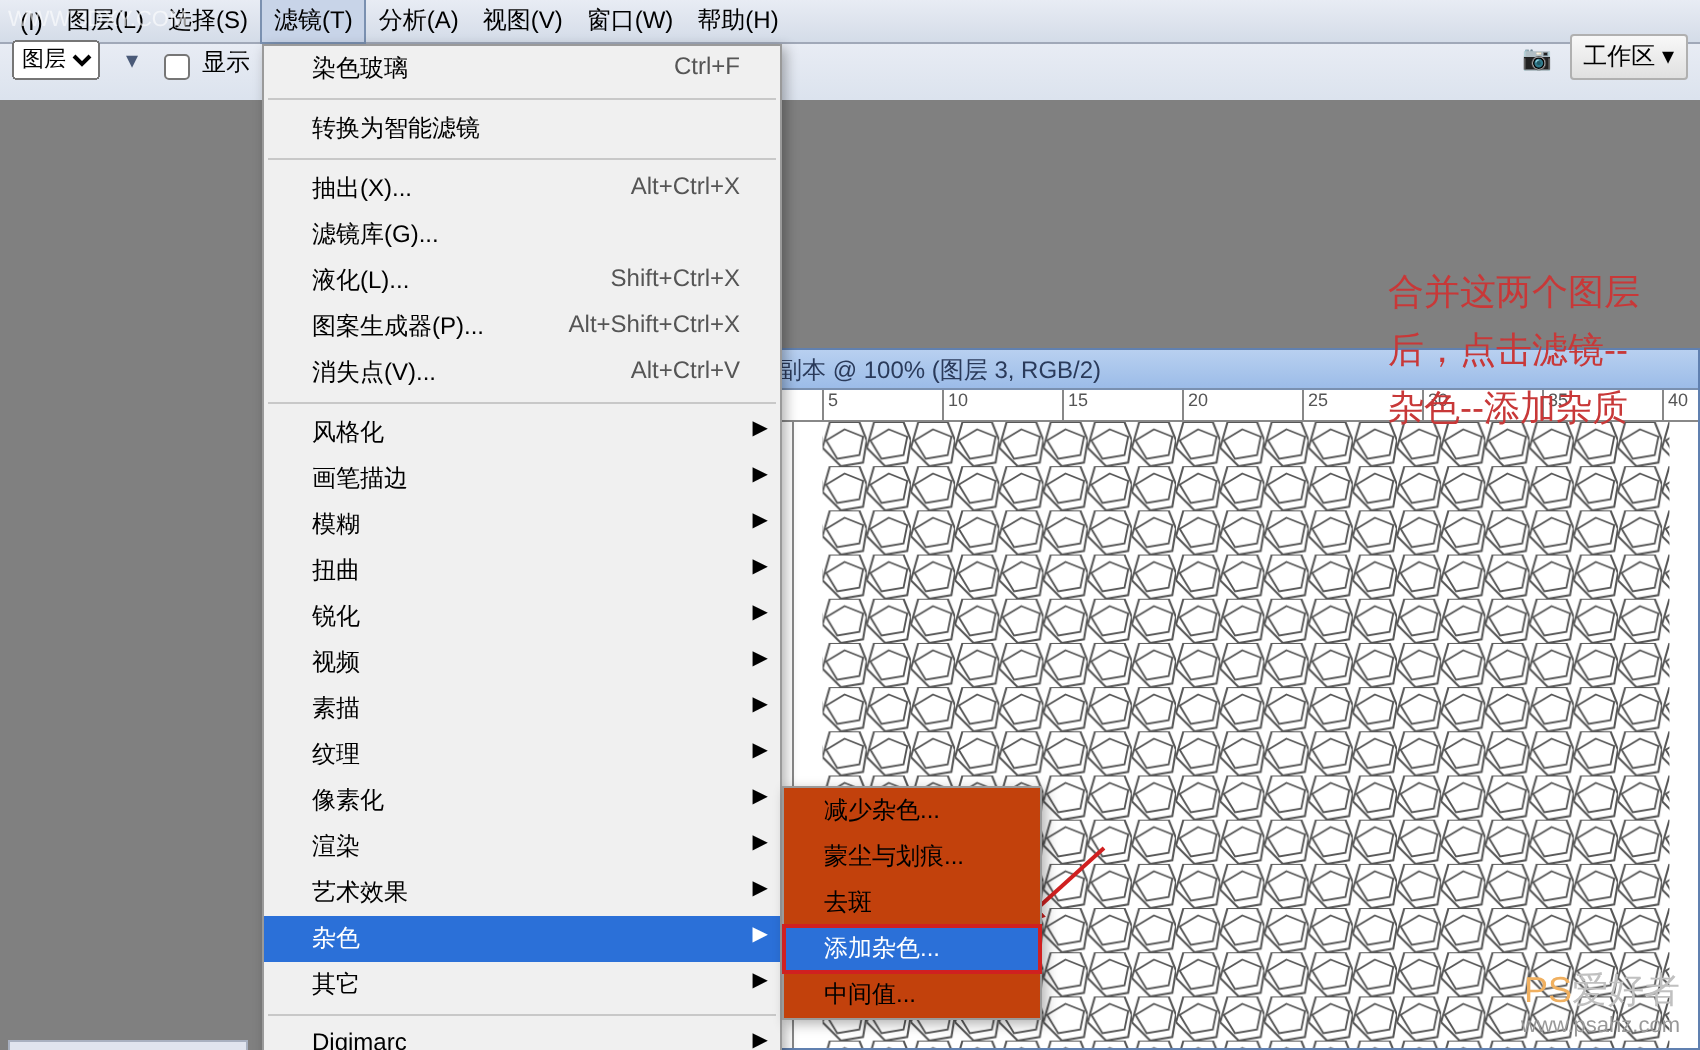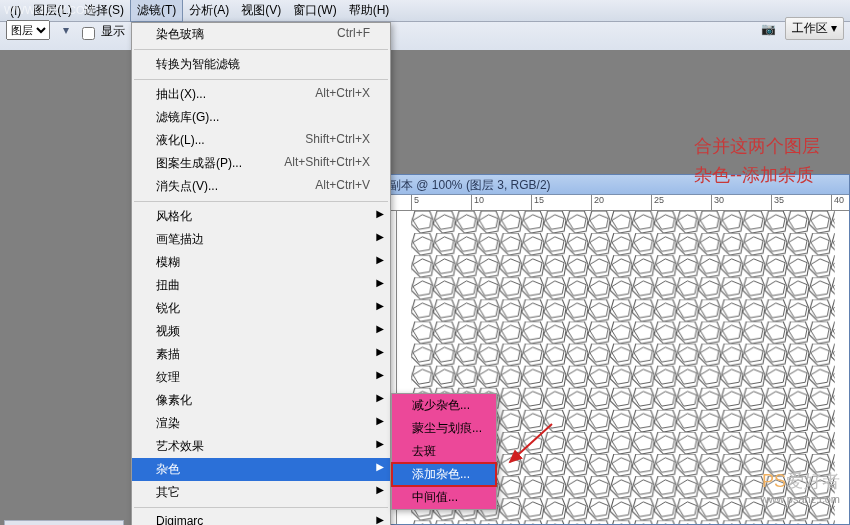--- a/index.html
+++ b/index.html
@@ -13,34 +13,34 @@
 .toolbar-icon { width: 20px; height: 20px; display: flex; align-items: center; justify-content: center; color: #4a5a78; }
 .toolbar-right { margin-left: auto; display: flex; gap: 6px; align-items: center; }
 .toolbar-btn { padding: 2px 6px; background: linear-gradient(#f8f8f8,#e0e0e0); border: 1px solid #b0b0b0; border-radius: 2px; font-size: 12px; cursor: pointer; }
 .watermark-tl { position: absolute; top: 4px; left: 4px; color: rgba(255,255,255,0.6); font-size: 11px; z-index: 200; font-family: Arial; pointer-events: none; }
 .dropdown { position: absolute; top: 22px; left: 131px; width: 260px; background: #f0f0f0; border: 1px solid #9a9a9a; box-shadow: 2px 2px 6px rgba(0,0,0,0.3); z-index: 100; font-size: 12px; }
 .dropdown-item { display: flex; padding: 3px 20px 3px 24px; cursor: pointer; position: relative; }
 .dropdown-item.highlighted { background: #2b70d8; color: #fff; }
 .dropdown-item .shortcut { margin-left: auto; color: #555; }
 .dropdown-item .sub-arrow { position: absolute; right: 6px; font-size: 10px; }
 .dropdown-sep { height: 1px; background: #c8c8c8; margin: 3px 2px; }
-.submenu { position: absolute; top: 393px; left: 391px; width: 106px; background: #ec4899; border: 1px solid #9a9a9a; box-shadow: 2px 2px 6px rgba(0,0,0,0.3); z-index: 101; font-size: 12px; }
+.submenu { position: absolute; top: 393px; left: 391px; width: 130px; background: #c2410c; border: 1px solid #9a9a9a; box-shadow: 2px 2px 6px rgba(0,0,0,0.3); z-index: 101; font-size: 12px; }
 .submenu .dropdown-item { padding: 3px 12px 3px 20px; }
 .submenu .boxed { outline: 2px solid #d02020; outline-offset: -1px; }
 .canvas-area { position: absolute; top: 50px; left: 0; right: 0; bottom: 0; background: #808080; }
 .doc-window { position: absolute; top: 124px; left: 380px; right: 0; bottom: 0; background: #fff; border: 1px solid #6080b0; }
 .doc-title { background: linear-gradient(#b8d0f0, #9cbce8); height: 20px; font-size: 12px; padding: 2px 8px; color: #2a3a5a; border-bottom: 1px solid #7a90b0; }
 .ruler-h { height: 16px; background: #fff; border-bottom: 1px solid #888; position: relative; font-size: 9px; color: #555; overflow: hidden; }
 .ruler-h .tick { position: absolute; top: 0; border-left: 1px solid #888; height: 16px; padding-left: 2px; }
 .canvas-content { position: absolute; top: 36px; left: 16px; right: 0; bottom: 0; background: #fff; overflow: hidden; }
 .ruler-v { position: absolute; top: 36px; left: 0; width: 16px; bottom: 0; background: #fff; border-right: 1px solid #888; }
 .cells { width: 100%; height: 100%; }
 .annotation { position: absolute; top: 82px; right: 30px; color: #c83838; font-size: 18px; line-height: 1.6; font-family: SimSun; z-index: 50; }
 .arrow-svg { position: absolute; top: 414px; left: 502px; z-index: 90; pointer-events: none; }
-.watermark-br { position: absolute; bottom: 20px; right: 10px; z-index: 60; font-size: 11px; color: #999; text-align: right; font-family: Arial; }
+.watermark-br { position: absolute; bottom: 6px; right: 10px; z-index: 60; font-size: 11px; color: #999; text-align: right; font-family: Arial; }
 .watermark-br .brand { font-size: 18px; color: #c0c0c0; }
 .watermark-br .brand .orange { color: #f0b060; }
 .layers-hint { position: absolute; top: 470px; left: 4px; width: 120px; height: 50px; background: #e0e4ee; border: 1px solid #a8b0c0; z-index: 10; }
 </style>
 </head>
 <body>
 
 <div class="watermark-tl">WWW.3DXY.COM</div>
 
 <div class="menubar">
@@ -65,20 +65,21 @@
   <span class="toolbar-icon">⊕</span>
   <div class="toolbar-right">
     <span class="toolbar-icon">📷</span>
     <span class="toolbar-btn"><span>工作区</span> ▾</span>
   </div>
 </div>
 
 <div class="canvas-area">
   <div class="annotation">
     <div>合并这两个图层</div>
+    <div>后，点击滤镜--</div>
     <div>杂色--添加杂质</div>
   </div>
 
   <div class="doc-window">
     <div class="doc-title">副本 @ 100% (图层 3, RGB/2)</div>
     <div class="ruler-h">
       <span class="tick" style="left:30px">5</span>
       <span class="tick" style="left:90px">10</span>
       <span class="tick" style="left:150px">15</span>
       <span class="tick" style="left:210px">20</span>

